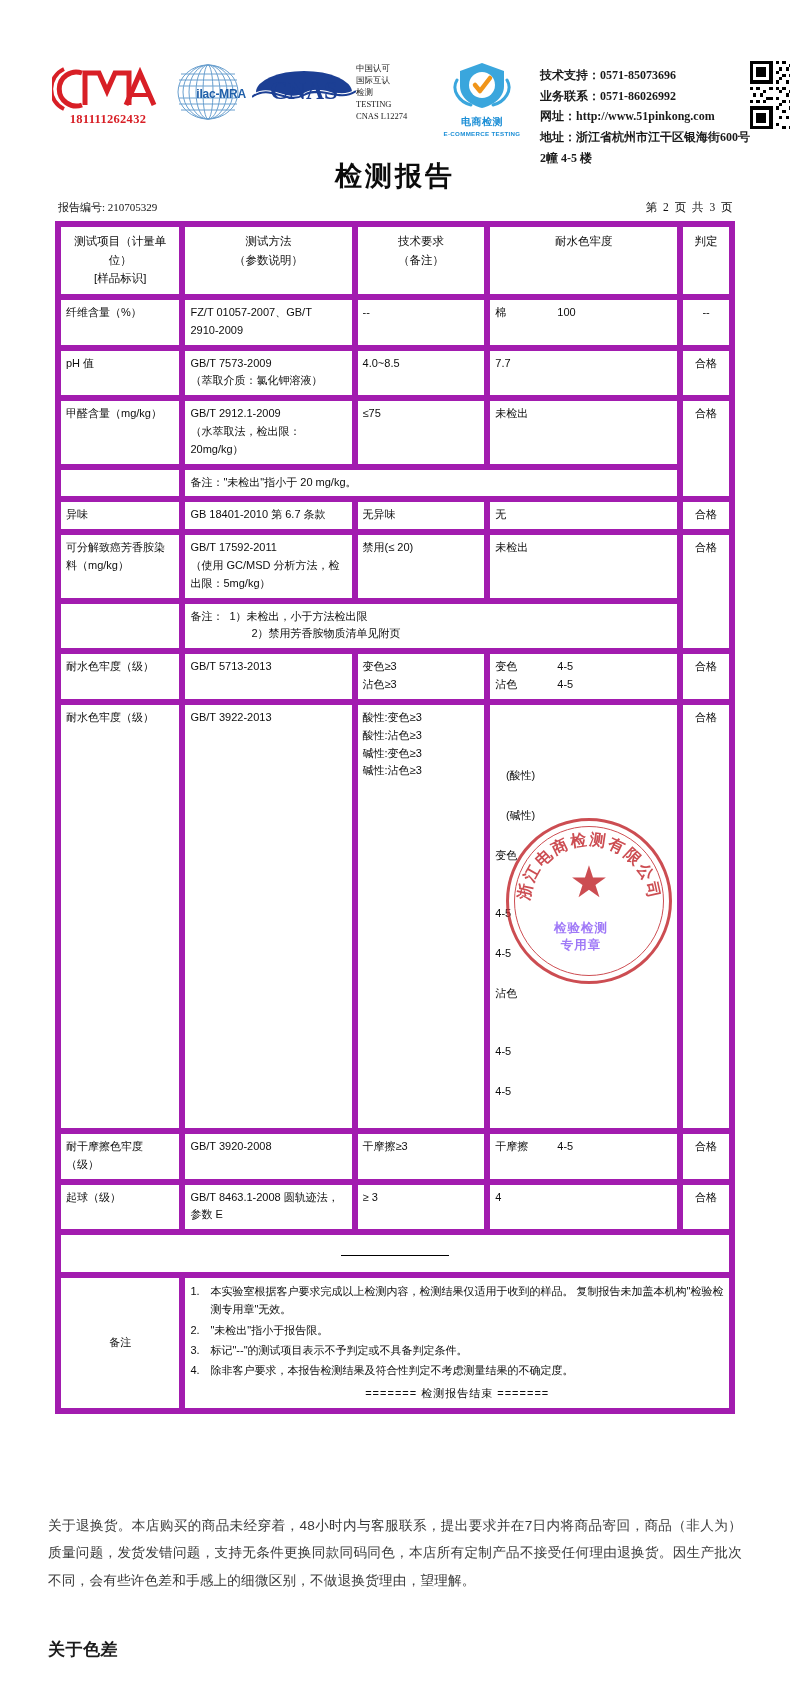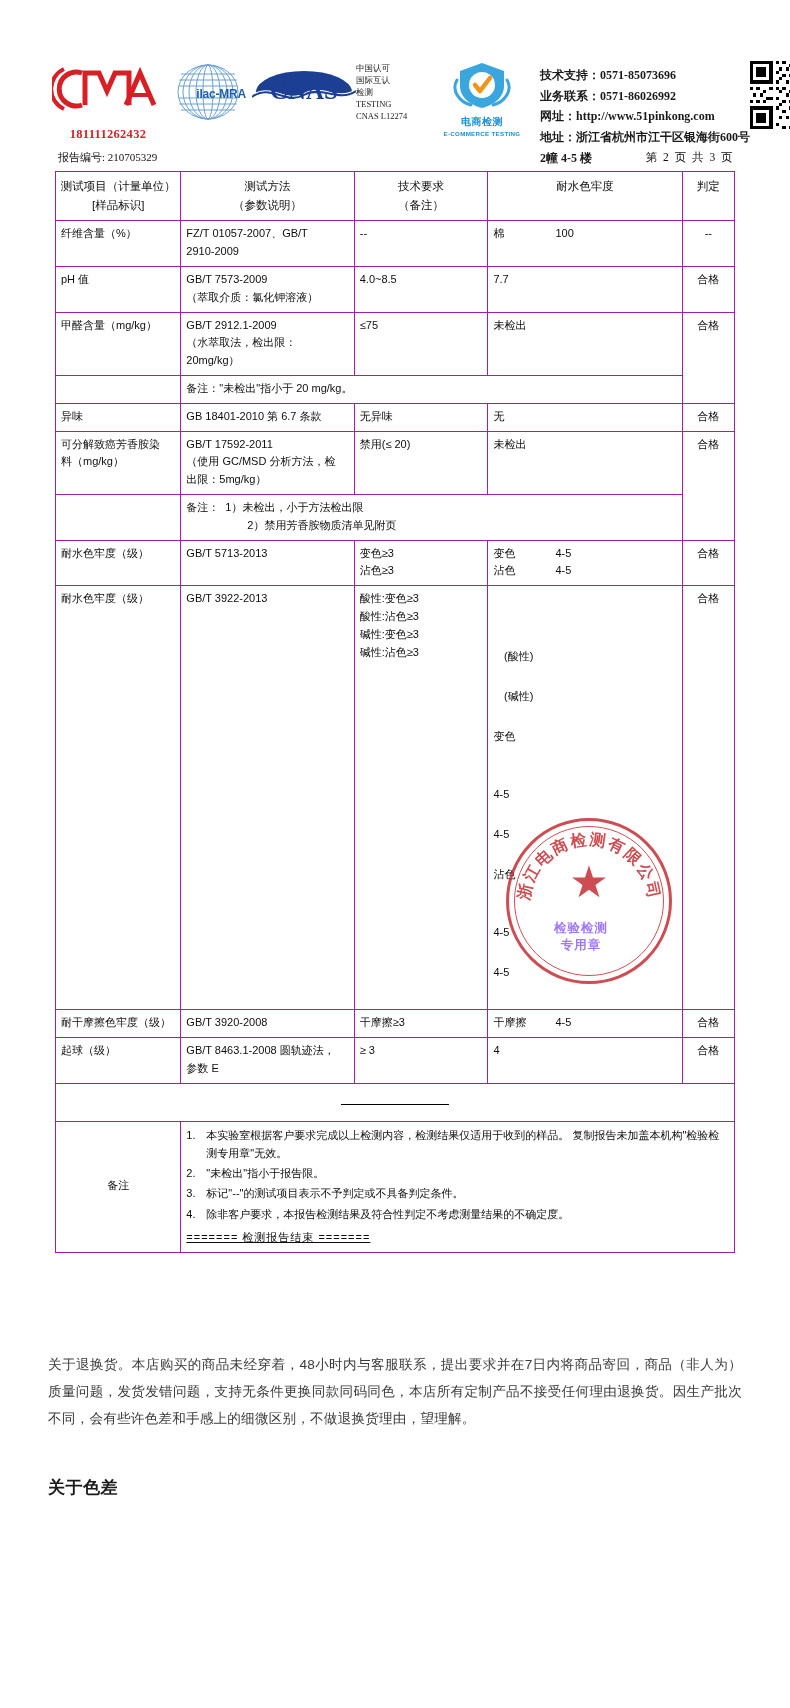--- a/index.html
+++ b/index.html
@@ -12,21 +12,21 @@
   }
   .page{position:relative;width:790px;min-height:1708px;background:#fff;overflow:hidden;}
 
   
   .header{position:relative;height:95px;margin:55px 0 0 0;}
   .logo-row{display:flex;align-items:flex-start;padding-left:52px;gap:0px;}
 
   
   .cma{width:112px;flex:0 0 112px;text-align:center;padding-top:12px;}
   .cma-mark{position:relative;height:44px;}
-  .cma-num{color:#d81f26;font-size:12.5px;letter-spacing:.3px;font-family:"Liberation Serif",serif;font-weight:700;margin-top:16px;}
+  .cma-num{color:#d81f26;font-size:12.5px;letter-spacing:.3px;font-family:"Liberation Serif",serif;font-weight:700;margin-top:1px;}
 
   
   .ilac{width:88px;flex:0 0 88px;display:flex;justify-content:center;align-items:center;padding-top:8px;}
   .ilac-badge{position:relative;width:76px;height:60px;}
   .ilac-txt{position:absolute;left:0;top:24px;width:76px;text-align:right;font-size:12px;font-weight:700;color:#1f5fa9;font-family:"Liberation Sans",sans-serif;letter-spacing:-0.2px;}
 
   
   .cnas{width:104px;flex:0 0 104px;padding-top:14px;text-align:center;}
   .cnas-side{width:78px;flex:0 0 78px;padding-top:7px;font-size:8.5px;line-height:1.42;color:#222;font-family:"Liberation Serif",serif;}
 
@@ -50,21 +50,21 @@
     margin:8px 0 6px 0;color:#0b0b0b;
   }
   .meta{display:flex;justify-content:space-between;align-items:flex-end;
         padding:0 56px 0 58px;font-size:11px;font-family:"Liberation Serif",serif;color:#111;}
   .meta .right{font-size:11.5px;letter-spacing:1.5px;}
 
   
   .tbl-wrap{padding:6px 55px 0 55px;}
   table.report{border-collapse:collapse;width:100%;table-layout:fixed;}
   table.report td,table.report th{
-    border:1px solid #a21caf;vertical-align:top;padding:4px 5px 5px 5px;
+    border:6px solid #a21caf;vertical-align:top;padding:4px 5px 5px 5px;
     font-size:11px;line-height:1.62;font-family:"Liberation Sans","DejaVu Sans",sans-serif;
     color:#0d0d0d;
   }
   table.report th{text-align:center;font-weight:400;padding:5px 4px 6px 4px;font-size:11.5px;}
   .c1{width:120px;}
   .c2{width:166px;}
   .c3{width:128px;}
   .c4{width:186px;}
   .c5{width:50px;}
   .ctr{text-align:center;}
@@ -80,22 +80,22 @@
   .dashline{height:28px;position:relative;}
   .dashline::after{
     content:"";position:absolute;left:50%;transform:translateX(-50%);
     top:16px;width:108px;border-top:1px solid #000;
   }
   .rm-label{text-align:center;vertical-align:middle!important;}
   .rm-list{margin:0;padding:0;list-style:none;}
   .rm-list li{display:flex;margin-bottom:2px;line-height:1.66;}
   .rm-list li .n{width:20px;flex:0 0 20px;}
   .rm-list li .t{flex:1 1 auto;}
-  .endline{text-align:left;font-size:11px;margin:6px 0 0 0;letter-spacing:1px;
-           font-family:"Liberation Sans",sans-serif;text-decoration:underline;}
+  .endline{text-align:center;font-size:11px;margin:6px 0 0 0;letter-spacing:1px;
+           font-family:"Liberation Sans",sans-serif;}
 
   
   .stamp{
     position:absolute;left:506px;top:818px;width:160px;height:160px;
     border:3px solid #c2272d;border-radius:50%;
     opacity:.82;pointer-events:none;
   }
   .stamp .ring{position:absolute;inset:5px;border:1px solid #c2272d;border-radius:50%;}
   .stamp svg{position:absolute;inset:0;}
   .stamp .star{
@@ -275,20 +275,21 @@
               <rect x="16" y="19" width="1" height="1"></rect>
             <rect x="18" y="20" width="1" height="1"></rect>
               <rect x="20" y="20" width="1" height="1"></rect>
           </g>
         </svg>
       </div>
 
     </div>
   </div>
 
+  <div class="title">检测报告</div>
   <div class="meta">
     <div class="left">
       <span>报告编号:</span>
       <span>210705329</span>
     </div>
     <div class="right">第 2 页 共 3 页</div>
   </div>
 
   <div class="tbl-wrap">
     <table class="report">

